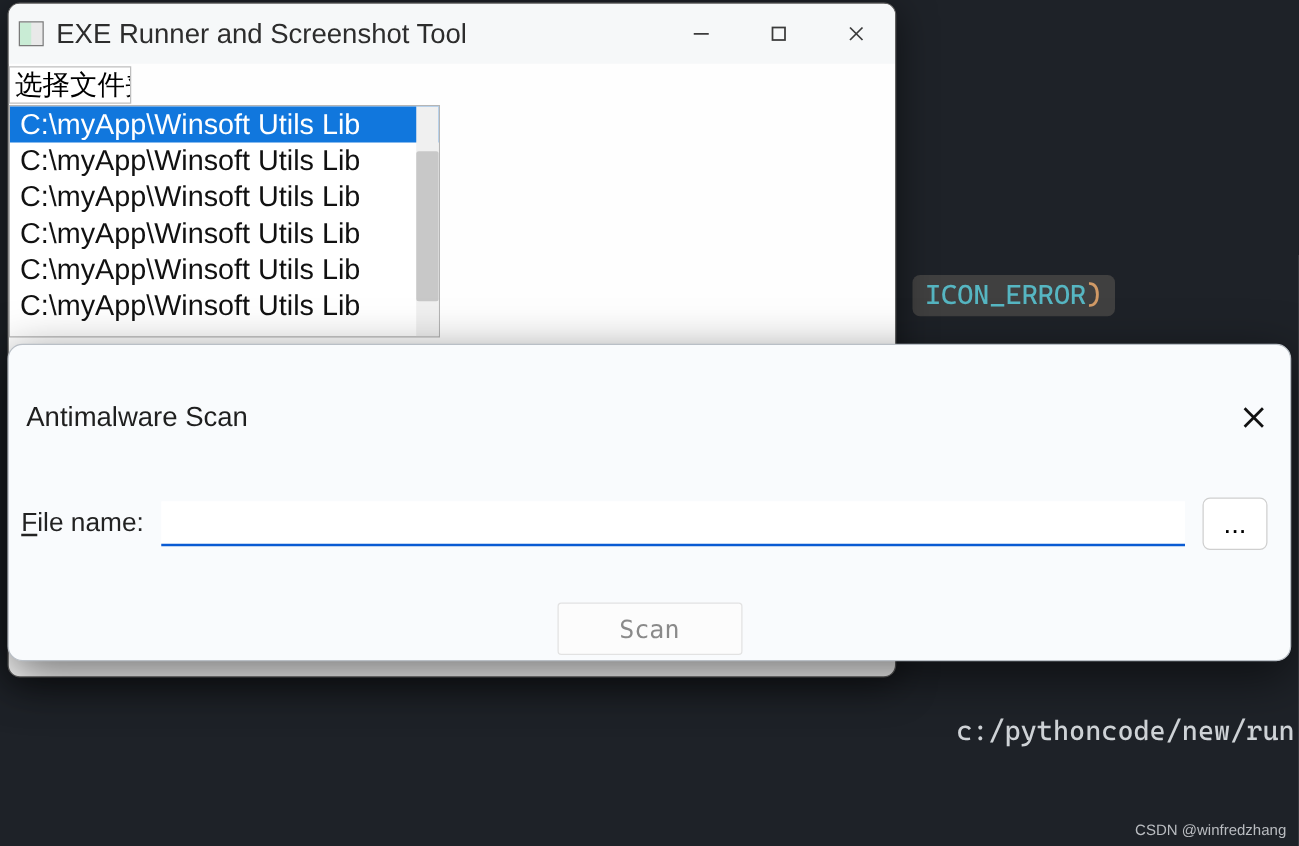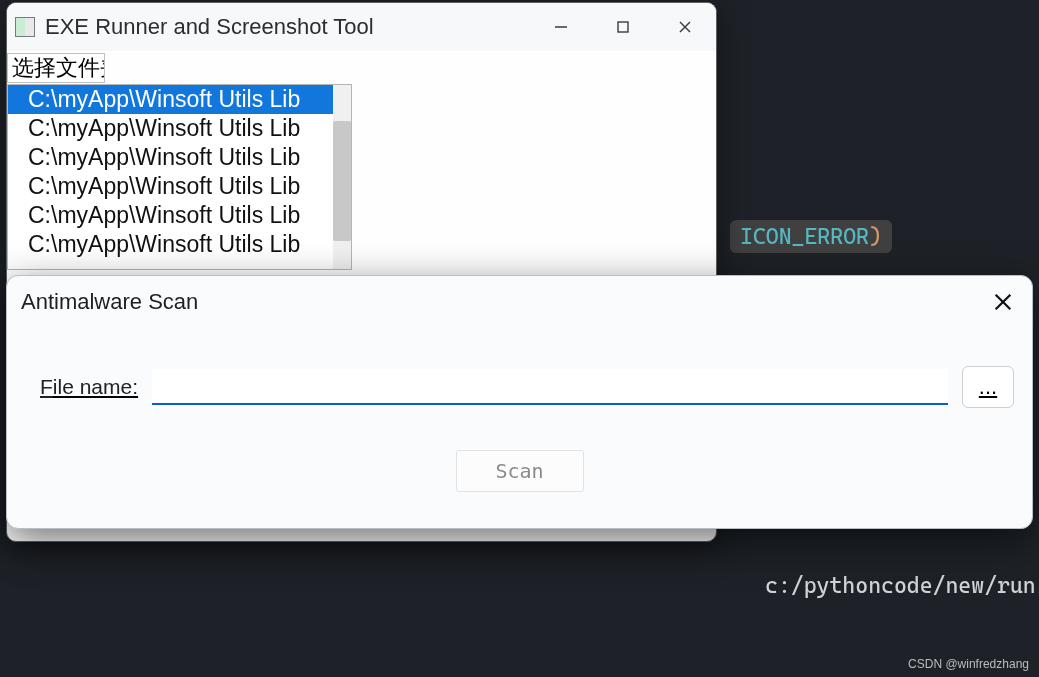--- a/index.html
+++ b/index.html
@@ -84,65 +84,64 @@
     background: #fff;
   }
   .list-scroll {
     position: absolute; right: 0; top: 0; width: 18px; height: 100%;
     background: #f0f0f0;
   }
   .list-thumb {
     position: absolute; right: 0; top: 36px; width: 18px; height: 120px;
     background: #c8c8c8; border-radius: 2px;
   }
-  .list-item { padding: 0 20px; white-space: nowrap; color: #111; }
+  .list-item { padding: 0 8px; white-space: nowrap; color: #111; }
   .list-item.selected { background: #1177dd; color: #fff; }
 
   
   .win2 {
     position: absolute; top: 275px; left: 6px;
     width: 1027px; height: 254px;
     background: #f9fbfd;
     border: 1px solid #b9bfc6;
     border-radius: 12px;
     box-shadow: 0 12px 40px rgba(0,0,0,.55);
   }
   .win2 .titlebar2 {
-    height: 52px; display: flex; align-items: center; padding: 0 14px;
+    height: 52px; display: flex; align-items: center; padding: 0 14px; margin-top: 32px;
   }
   .win2 .title2 { font-size: 22px; color: #1f1f1f; }
   .win2 .close2 {
     margin-left: auto; width: 30px; height: 30px;
     display: flex; align-items: center; justify-content: center;
   }
   .win2 .close2 svg { width: 22px; height: 22px; stroke: #111; stroke-width: 2.4; fill: none; }
 
   .form-row {
     display: flex; align-items: center; gap: 14px;
-    padding: 38px 18px 0 33px;
-    text-decoration: underline;
+    padding: 38px 18px 0 10px;
   }
   .lbl { font-size: 21px; color: #222; }
   .lbl .ul { text-decoration: underline; }
   .file-input {
     flex: 1; height: 36px;
     border: none; border-bottom: 2px solid #0a5bd3;
     background: #ffffff;
     font-size: 20px; padding: 2px 6px;
     outline: none;
   }
   .browse-btn {
     width: 52px; height: 42px;
     border: 1px solid #cfcfcf; border-radius: 6px;
     background: #fff; font-size: 22px;
     display: flex; align-items: center; justify-content: center;
   }
   .scan-row { display: flex; justify-content: center; margin-top: 42px; }
   .scan-btn {
-    width: 128px; height: 42px;
+    width: 148px; height: 42px;
     border: 1px solid #e2e2e2; background: #fcfcfc;
     color: #8a8a8a; font: 20px "Consolas", monospace;
     border-radius: 3px;
   }
 </style>
 </head>
 <body>
 
 <div class="editor-bg">
   <div class="code-frag-1">

